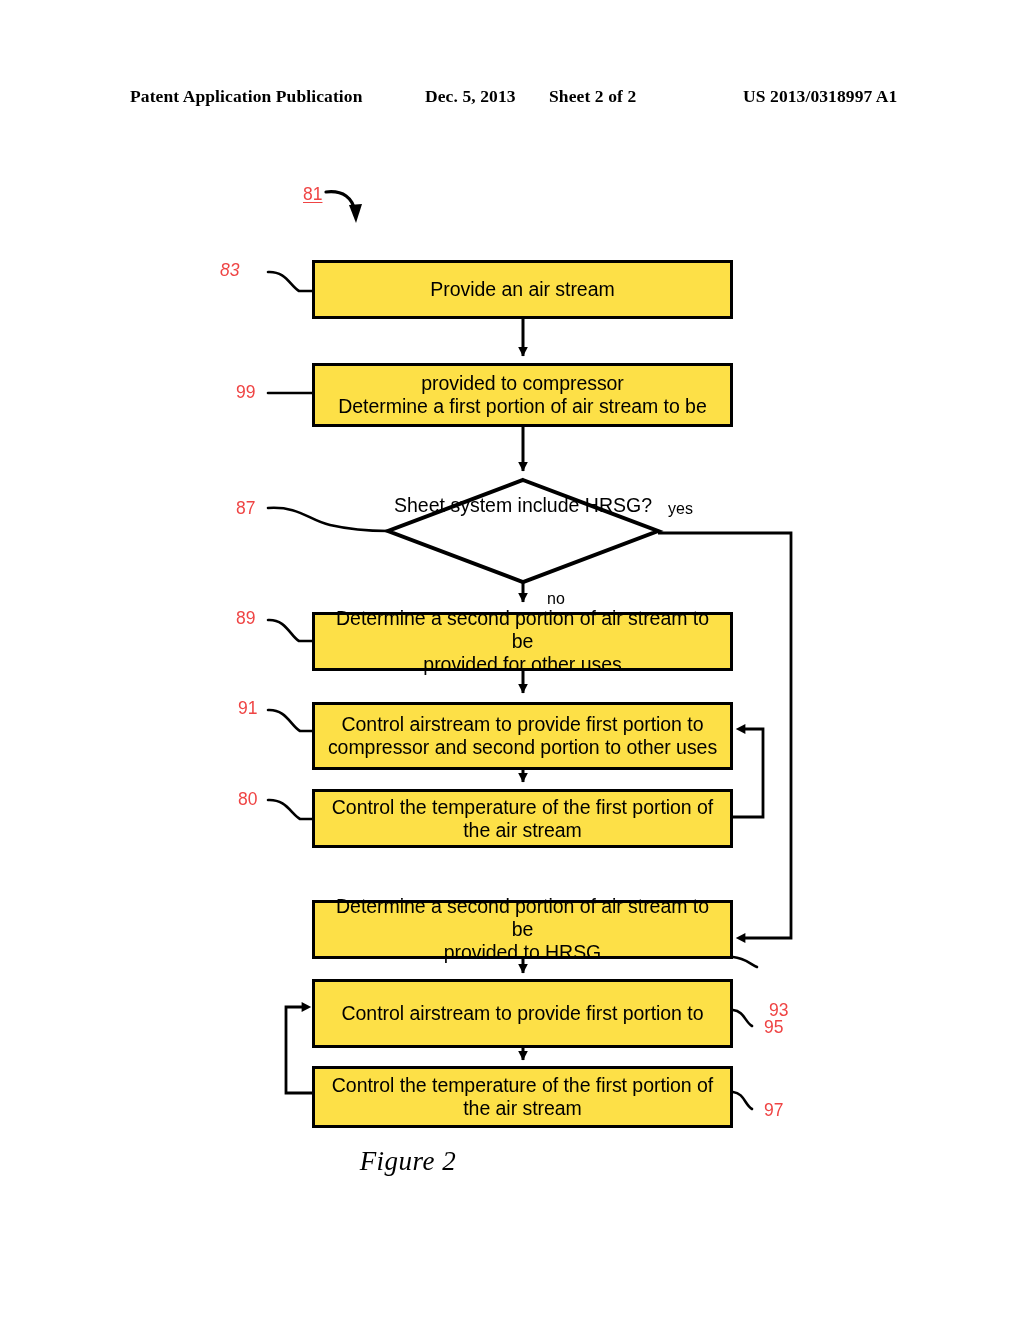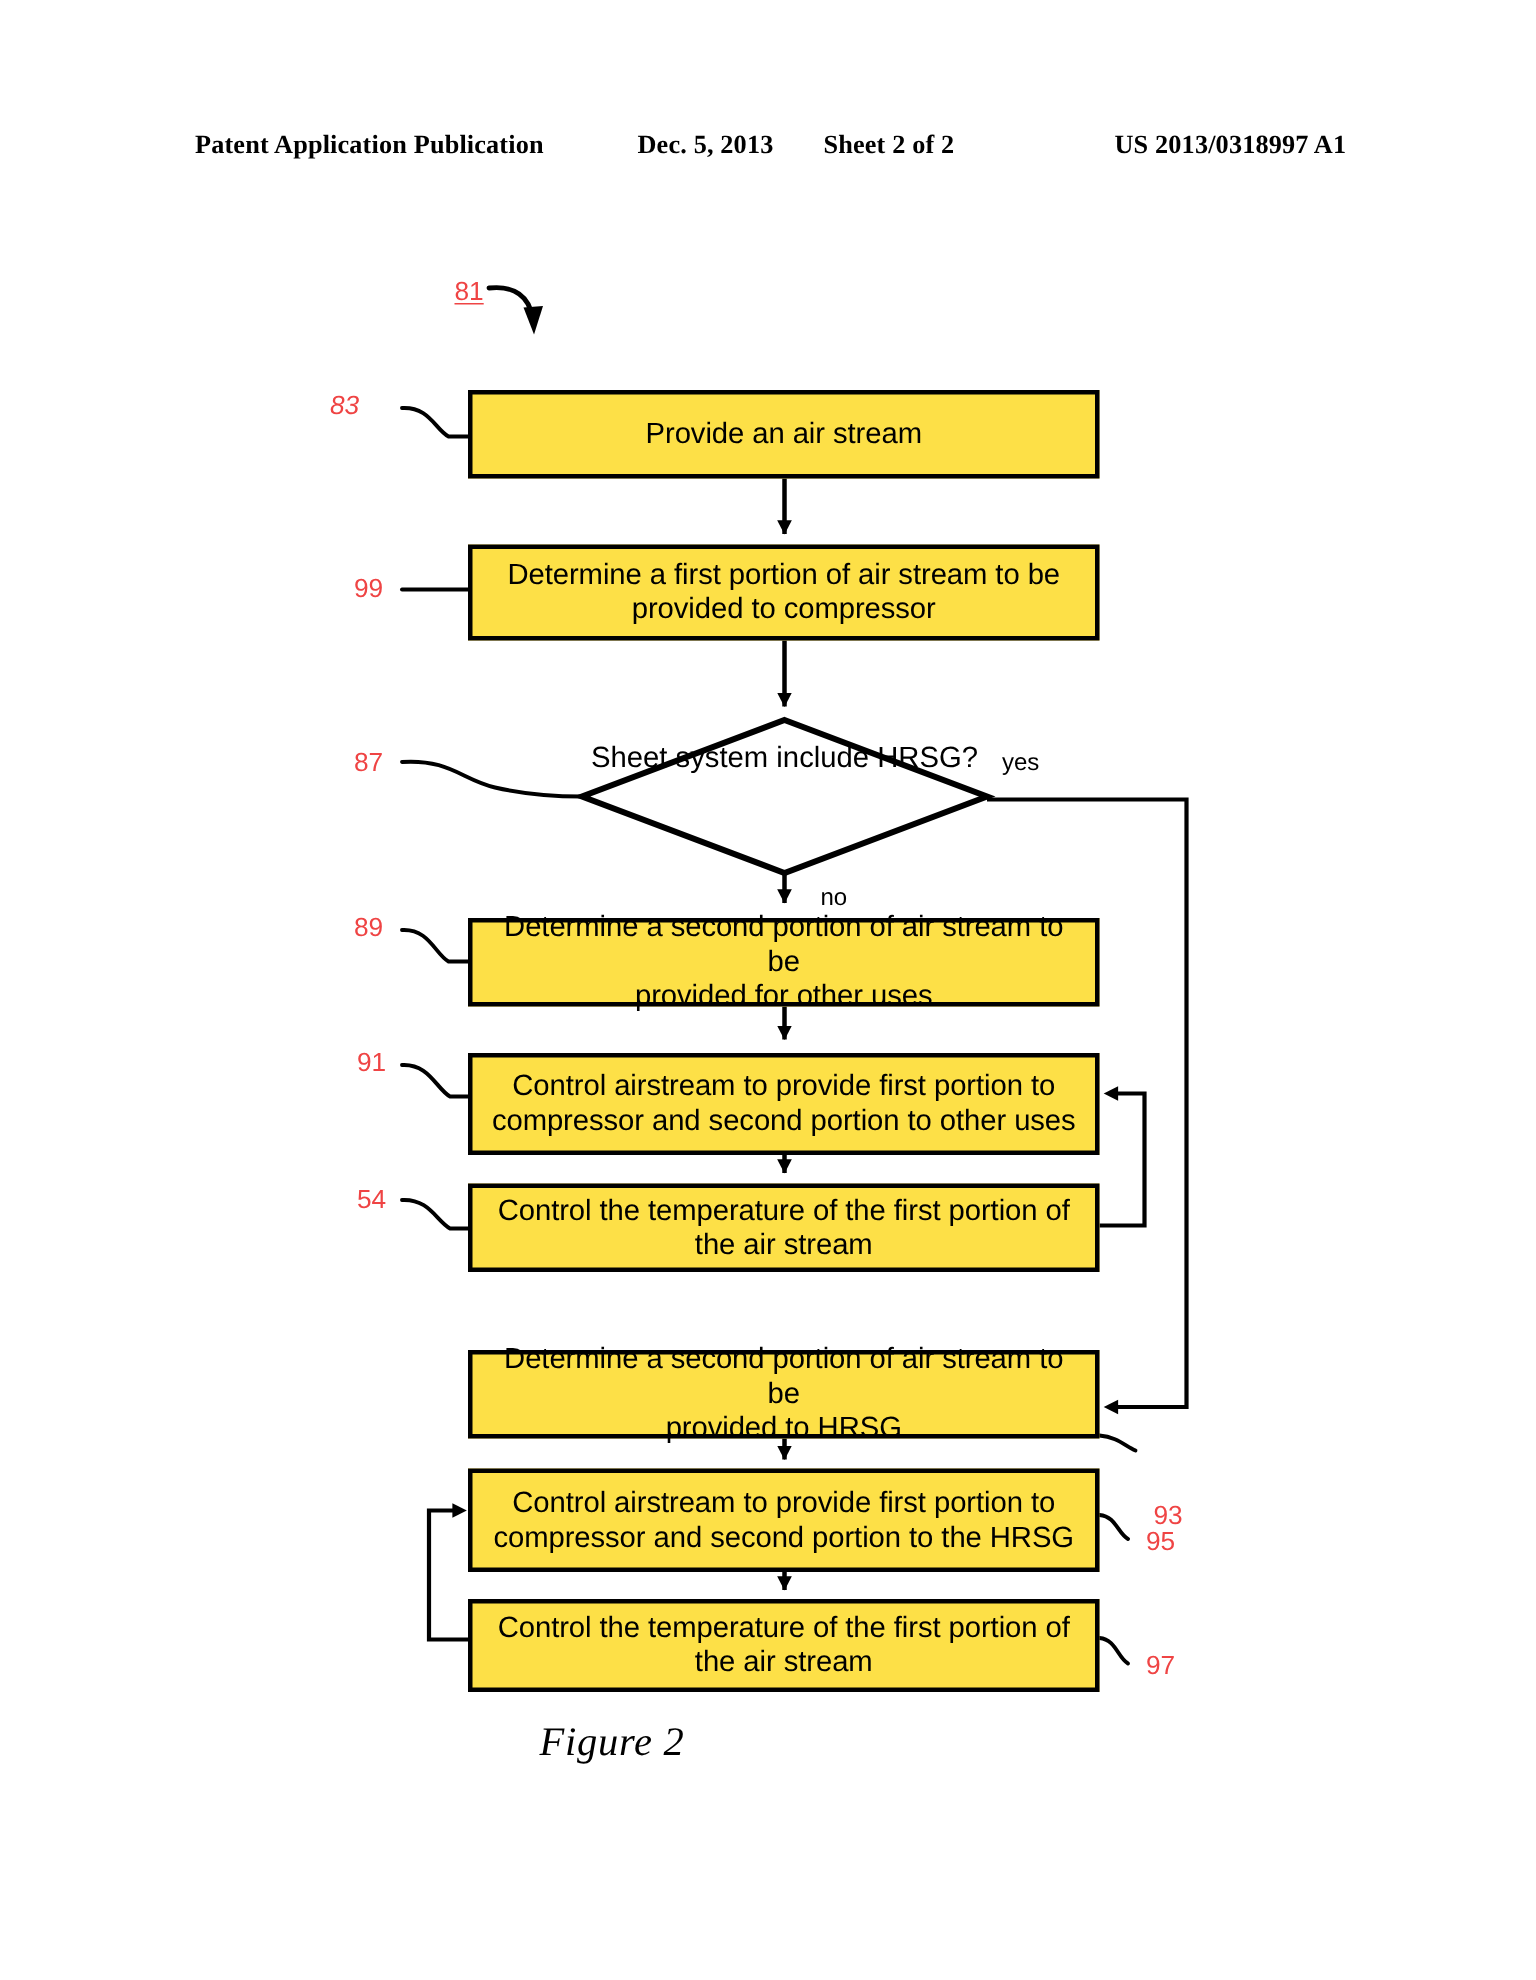--- a/index.html
+++ b/index.html
@@ -190,42 +190,42 @@
   <div class="refnum" style="left:220px; top:262px;font-style:italic;">83</div>
 
   <div class="refnum" style="left:236px; top:384px;">99</div>
 
   <div class="refnum" style="left:236px; top:500px;">87</div>
 
   <div class="refnum" style="left:236px; top:610px;">89</div>
 
   <div class="refnum" style="left:238px; top:700px;">91</div>
 
-  <div class="refnum" style="left:238px; top:791px;">54</div>
+  <div class="refnum" style="left:238px; top:791px;">80</div>
 
   <div class="refnum" style="left:769px; top:959px;margin-top:43px;">93</div>
 
   <div class="refnum" style="left:764px; top:1019px;">95</div>
 
   <div class="refnum" style="left:764px; top:1102px;">97</div>
 
   <div class="branch-label" style="left:668px; top:501px;">yes</div>
 
   <div class="branch-label" style="left:547px; top:591px;">no</div>
 
   <div class="fbox" style="left:312px; top:260px; width:421px; height:59px;">
     <div>
       <span>Provide an air stream</span>
     </div>
   </div>
 
   <div class="fbox" style="left:312px; top:363px; width:421px; height:64px;">
     <div>
+      <span>provided to compressor</span>
       <span>Determine  a first portion of air stream to be</span>
-      <span>provided to compressor</span>
     </div>
   </div>
 
   <div class="diamond-text" style="left:388px; top:493px; width:270px;">
     <span>Sheet system</span>
     <span>include</span>
     <span>HRSG?</span>
   </div>
 
   <div class="fbox" style="left:312px; top:612px; width:421px; height:59px;">
@@ -252,21 +252,20 @@
   <div class="fbox" style="left:312px; top:900px; width:421px; height:59px;">
     <div>
       <span>Determine a second portion of air stream to be</span>
       <span>provided to HRSG</span>
     </div>
   </div>
 
   <div class="fbox" style="left:312px; top:979px; width:421px; height:69px;">
     <div>
       <span>Control airstream to provide first portion to</span>
-      <span>compressor and  second portion to the HRSG</span>
     </div>
   </div>
 
   <div class="fbox" style="left:312px; top:1066px; width:421px; height:62px;">
     <div>
       <span>Control the temperature of the first portion of</span>
       <span>the air stream</span>
     </div>
   </div>
 

